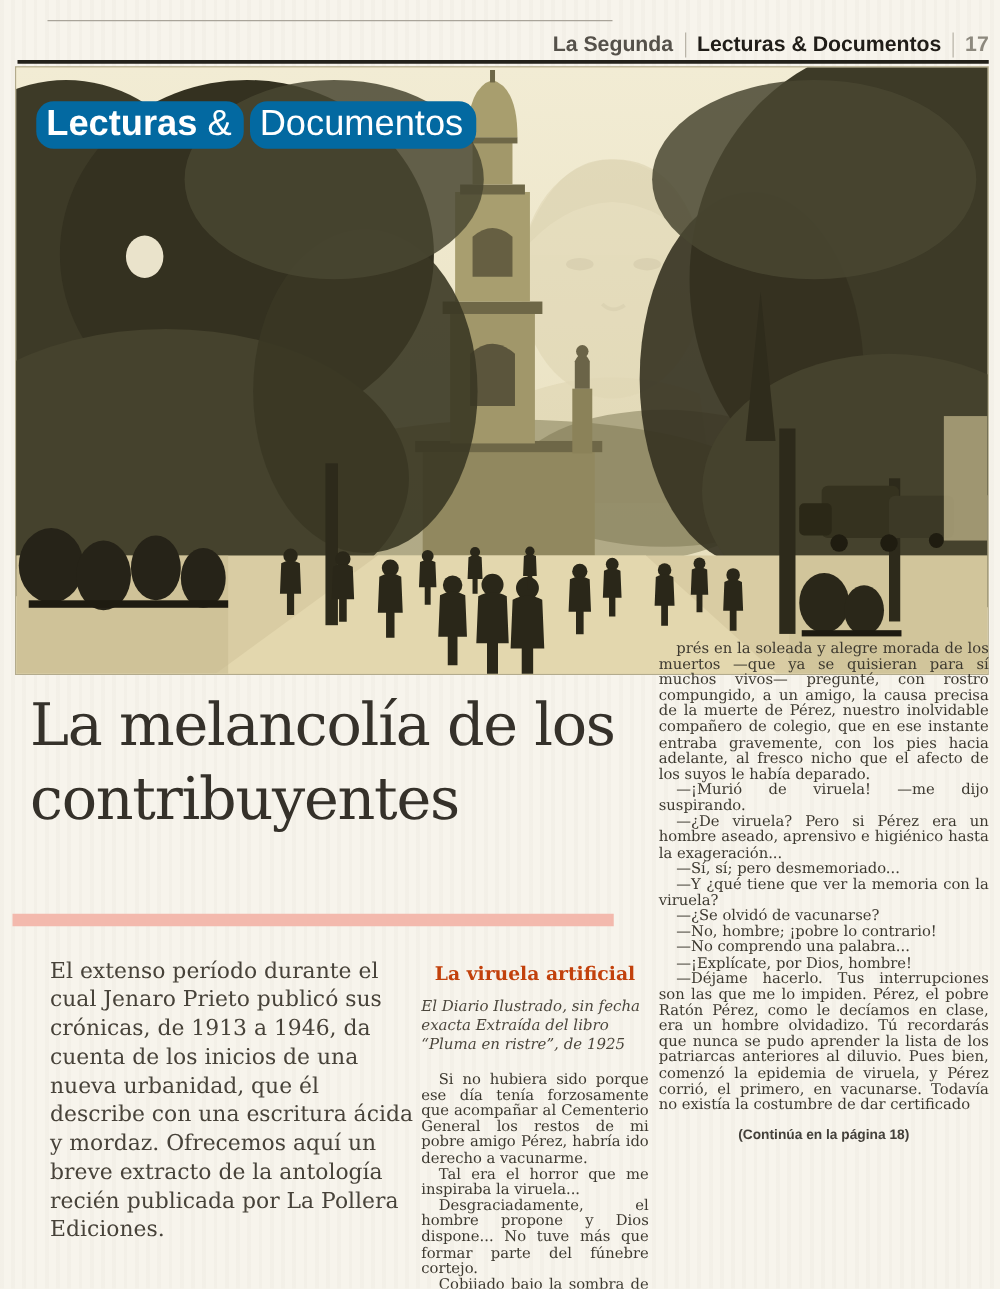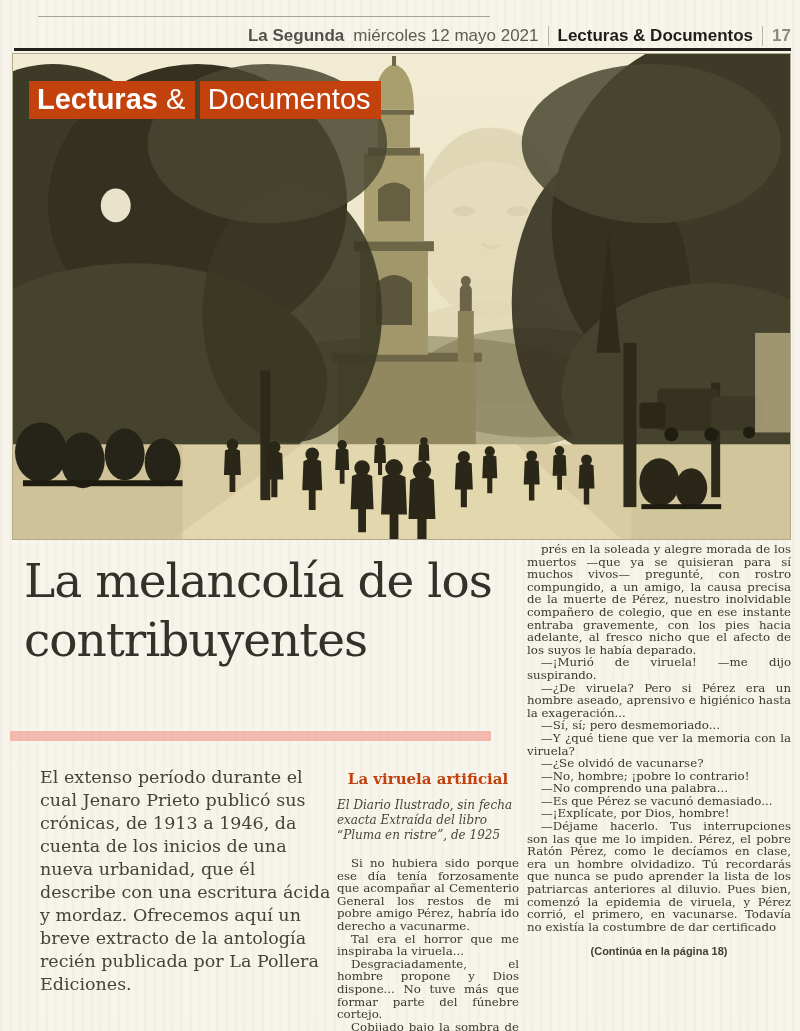--- a/index.html
+++ b/index.html
@@ -31,54 +31,53 @@
   
   .photo{
     position:absolute;left:12px;top:53px;width:779px;height:487px;
     border:1px solid #b3ab8d;box-sizing:border-box;background:#ece4c6;
   }
   .photo svg{display:block;width:100%;height:100%;}
   .badge{
     position:absolute;left:16px;top:27px;
     font-family:"Liberation Sans", sans-serif;color:#ffffff;line-height:1.0;
   }
-  .badge .row{background:#c2410c;display:inline-block;padding:4px 10px 5px 8px;}
+  .badge .row{background:#0369a1;display:inline-block;padding:4px 10px 5px 8px;border-radius:14px;}
   .badge .row1{font-size:29px;}
   .badge .row1 b{font-weight:bold;}
   .badge .row2{font-size:29px;font-weight:normal;margin-top:-2px;}
 
   
   .headline{
     position:absolute;left:24px;top:520px;width:480px;
     font-weight:normal;font-size:47px;line-height:59px;color:#35312a;letter-spacing:-1px;
   }
   .pinkbar{position:absolute;left:10px;top:731px;width:481px;height:10px;background:#f3b9ad;}
 
   
   .intro{
     position:absolute;left:40px;top:766px;width:296px;
     font-size:17.5px;line-height:23px;color:#474239;
   }
   .col2{position:absolute;left:337px;top:770px;width:182px;color:#3c382f;}
   .col2 h3{margin:0 0 10px 0;text-align:center;font-size:15px;font-weight:bold;color:#c2410c;}
   .attribution{font-style:italic;font-size:12px;line-height:15px;margin:0 0 14px 0;color:#4a453b;}
   .bodytext p{margin:0;font-size:11.8px;line-height:12.6px;text-indent:14px;text-align:justify;}
-  .col3{position:absolute;left:527px;top:543px;width:264px;color:#3c382f;}
+  .col3{position:absolute;left:527px;top:512px;width:264px;color:#3c382f;}
   .continuation{
     margin-top:12px;text-align:center;
     font-family:Liberation Sans, sans-serif;font-weight:bold;font-size:11px;color:#43403a;
   }
 </style>
 </head>
 <body>
 
 <div class="topline"></div>
 <div class="masthead">
   <span class="brand">La Segunda</span>
-  <span class="date">miércoles 12 mayo 2021</span>
   <span class="vdiv"></span>
   <span class="section">Lecturas &amp; Documentos</span>
   <span class="vdiv"></span>
   <span class="pageno">17</span>
 </div>
 <div class="heavyrule"></div>
 
 <div class="photo">
   <svg viewBox="0 0 779 487" preserveAspectRatio="none">
     <defs>
@@ -220,18 +219,17 @@
 <div class="col3">
   <div class="bodytext">
     <p>prés en la soleada y alegre morada de los muertos —que ya se quisieran para sí muchos vivos— pregunté, con rostro compungido, a un amigo, la causa precisa de la muerte de Pérez, nuestro inolvidable compañero de colegio, que en ese instante entraba gravemente, con los pies hacia adelante, al fresco nicho que el afecto de los suyos le había deparado.</p>
     <p>—¡Murió de viruela! —me dijo suspirando.</p>
     <p>—¿De viruela? Pero si Pérez era un hombre aseado, aprensivo e higiénico hasta la exageración...</p>
     <p>—Sí, sí; pero desmemoriado...</p>
     <p>—Y ¿qué tiene que ver la memoria con la viruela?</p>
     <p>—¿Se olvidó de vacunarse?</p>
     <p>—No, hombre; ¡pobre lo contrario!</p>
     <p>—No comprendo una palabra...</p>
-    <p>—Es que Pérez se vacunó demasiado...</p>
     <p>—¡Explícate, por Dios, hombre!</p>
     <p>—Déjame hacerlo. Tus interrupciones son las que me lo impiden. Pérez, el pobre Ratón Pérez, como le decíamos en clase, era un hombre olvidadizo. Tú recordarás que nunca se pudo aprender la lista de los patriarcas anteriores al diluvio. Pues bien, comenzó la epidemia de viruela, y Pérez corrió, el primero, en vacunarse. Todavía no existía la costumbre de dar certificado</p>
   </div>
   <div class="continuation">(Continúa en la página 18)</div>
 </div>
 
 </body></html>

